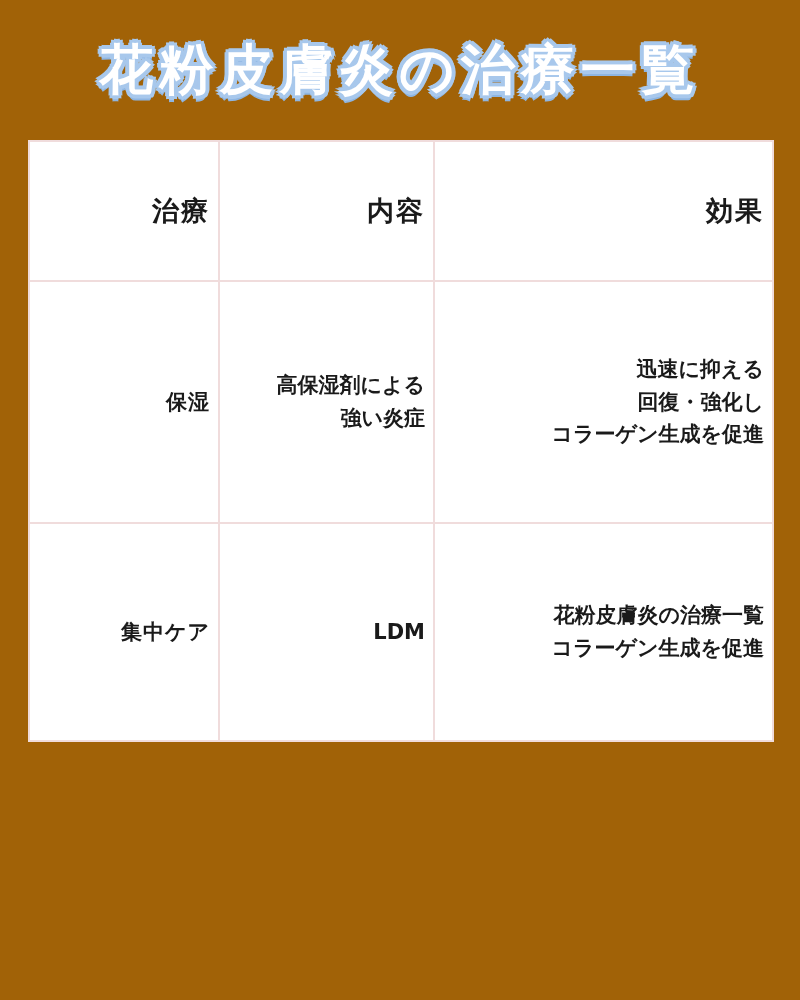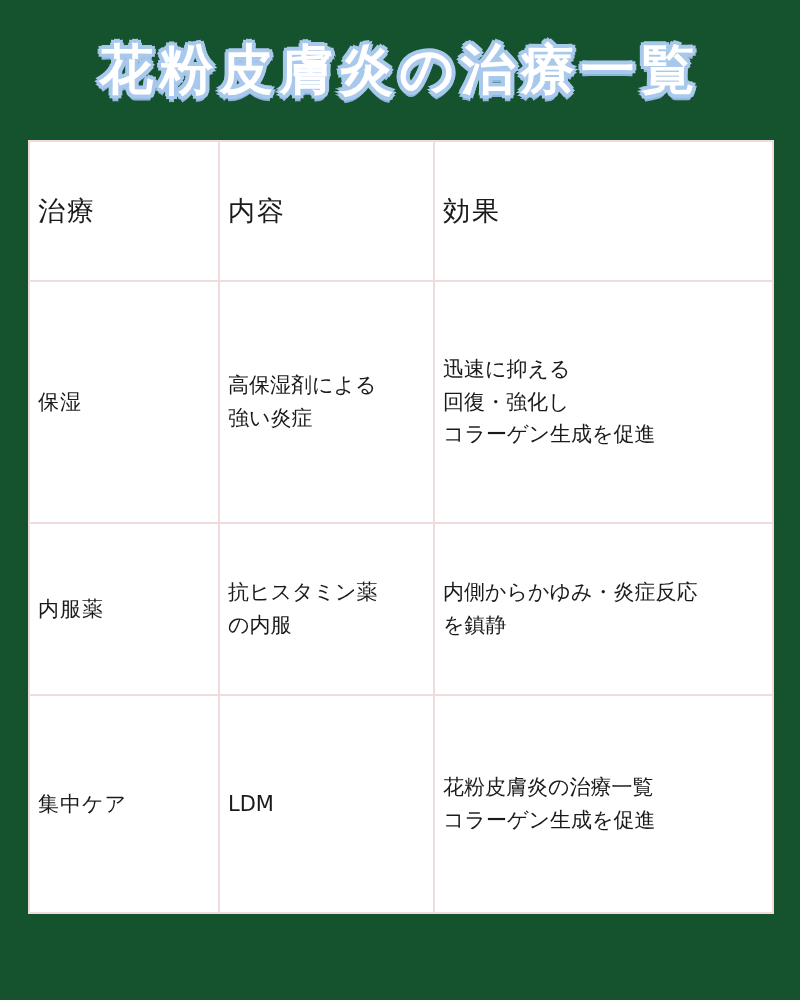--- a/index.html
+++ b/index.html
@@ -12,21 +12,21 @@
     background: #f5e2e2;
     font-family: "Liberation Sans", sans-serif;
     overflow: hidden;
   }
   .page {
     position: relative;
     width: 800px;
     height: 1000px;
     box-sizing: border-box;
     padding: 0 28px;
-    background: #14532d;
+    background: #a16207;
   }
   .title-wrap {
     height: 140px;
     display: flex;
     align-items: center;
     justify-content: center;
   }
   .title {
     font-family: "DejaVu Sans", sans-serif;
     font-size: 54px;
@@ -47,25 +47,25 @@
   }
   table.treatment-table {
     width: 744px;
     border-collapse: collapse;
     table-layout: fixed;
     background: #ffffff;
   }
   table.treatment-table td {
     background: #ffffff;
     border: 2px solid #f0dcdc;
-    text-align: left;
+    text-align: right;
     vertical-align: middle;
     color: #1a1a1a;
     font-family: "DejaVu Sans", sans-serif;
-    font-weight: normal;
+    font-weight: bold;
     line-height: 1.55;
     padding: 10px 8px;
   }
   col.col-a { width: 190px; }
   col.col-b { width: 215px; }
   col.col-c { width: 339px; }
 
   tr.header-row td {
     height: 118px;
     font-size: 27px;
@@ -120,31 +120,20 @@
           <span class="line">高保湿剤による</span>
           <span class="line">強い炎症</span>
         </td>
         <td class="cell-effect">
           <span class="line">迅速に抑える</span>
           <span class="line">回復・強化し</span>
           <span class="line">コラーゲン生成を促進</span>
         </td>
       </tr>
 
-      <tr class="body-row row-2">
-        <td class="cell-label">内服薬</td>
-        <td class="cell-content">
-          <span class="line">抗ヒスタミン薬</span>
-          <span class="line">の内服</span>
-        </td>
-        <td class="cell-effect">
-          <span class="line">内側からかゆみ・炎症反応</span>
-          <span class="line">を鎮静</span>
-        </td>
-      </tr>
 
 
       <tr class="body-row row-4">
         <td class="cell-label">集中ケア</td>
         <td class="cell-content">
           <span class="line">LDM</span>
         </td>
         <td class="cell-effect">
           <span class="line">花粉皮膚炎の治療一覧</span>
           <span class="line">コラーゲン生成を促進</span>

